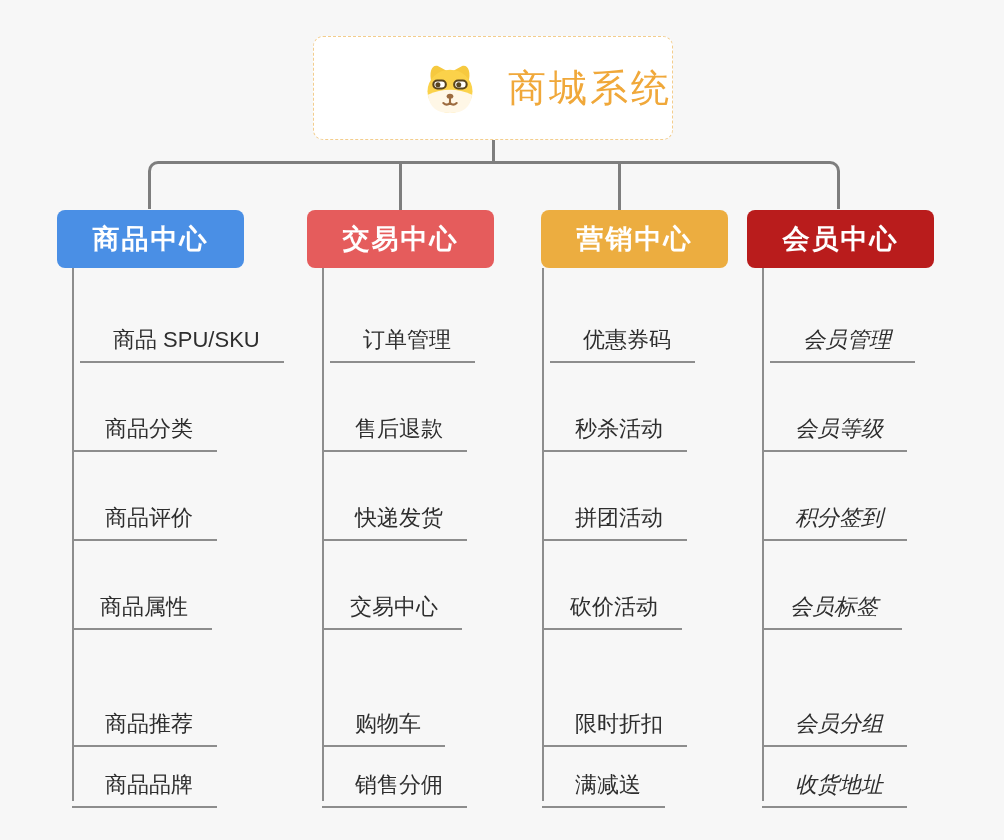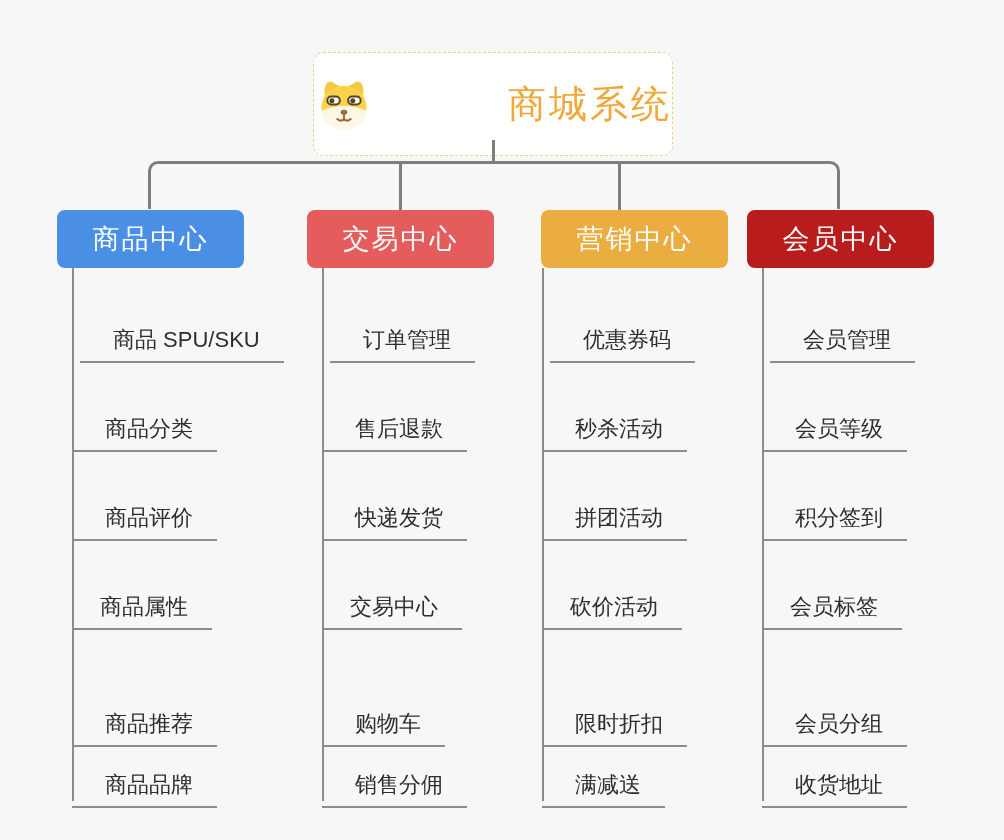--- a/index.html
+++ b/index.html
@@ -8,26 +8,26 @@
     font-family:"Liberation Sans","DejaVu Sans",sans-serif;
   }
   .canvas{
     position:relative;
     width:1004px;height:840px;
     background:#f7f7f7;
     overflow:hidden;
   }
   
   .root-node{
-    position:absolute;left:313px;top:52px;width:360px;height:104px;
+    position:absolute;left:313px;top:36px;width:360px;height:104px;
     background:#ffffff;
     border:1px dashed #f3cd8d;
     border-radius:10px;
     box-sizing:border-box;
-    display:flex;align-items:center;justify-content:space-between;gap:28px;
+    display:flex;align-items:center;justify-content:flex-end;gap:28px;
   }
   .root-title{
     font-size:38px;
     font-weight:500;
     letter-spacing:3px;
     white-space:nowrap;
   }
   .root-icon{flex:0 0 auto;display:block;}
   
   .bus{
@@ -37,21 +37,21 @@
     border-radius:10px 10px 0 0;
   }
   .stub{position:absolute;width:3px;background:#7e7e7e;}
   .stub-root{left:492px;top:140px;height:23px;}
   .stub-b1{left:399px;top:163px;height:47px;}
   .stub-b2{left:618px;top:163px;height:47px;}
   
   .branch-header{
     position:absolute;top:210px;width:187px;height:58px;
     border-radius:8px;
-    color:#ffffff;font-size:27px;font-weight:400;letter-spacing:2px;
+    color:#ffffff;font-size:27px;font-weight:700;letter-spacing:2px;
     display:flex;align-items:center;justify-content:center;
     box-sizing:border-box;
   }
   .c0 .branch-header{left:57px;}
   .c1 .branch-header{left:307px;}
   .c2 .branch-header{left:497px;margin-left:44px;}
   .c3 .branch-header{left:747px;}
   .trunk{
     position:absolute;top:268px;width:2px;height:533px;background:#8d8d8d;
   }
@@ -64,21 +64,21 @@
     box-sizing:content-box;
     display:flex;align-items:flex-end;
     padding:0 24px 6px 33px;
     border-bottom:2px solid #8d8d8d;
     font-size:22px;color:#2e2e2e;
     white-space:nowrap;
   }
   .c0 .leaf{left:72px;}
   .c1 .leaf{left:322px;}
   .c2 .leaf{left:542px;}
-  .c3 .leaf{left:762px;}
+  .c3 .leaf{left:762px;font-style:italic;}
   .r0{top:319px;margin-left:8px;}
   .r1{top:408px;}
   .r2{top:497px;}
   .r3{top:586px;padding-left:28px;}
   .r4{top:675px;margin-top:28px;}
   .r5{top:764px;}
 </style>
 </head>
 <body>
 

